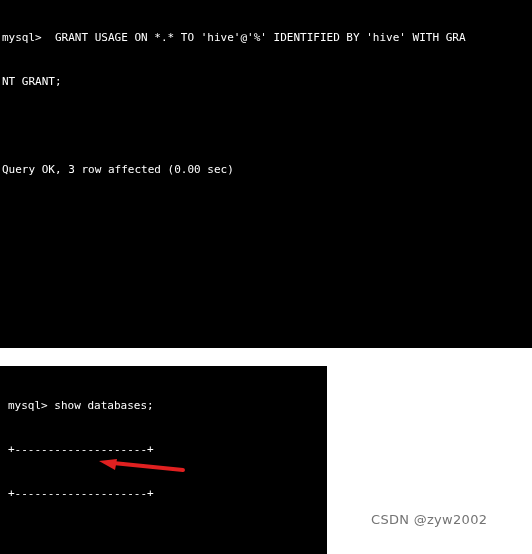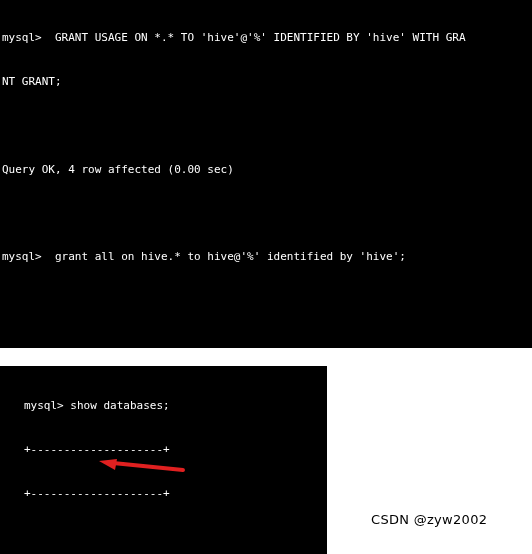--- a/index.html
+++ b/index.html
@@ -30,42 +30,42 @@
     width: 532px;
     height: 348px;
     padding: 2px 2px 8px 2px;
   }
   #term-bottom {
     position: absolute;
     left: 0;
     top: 366px;
     width: 327px;
     height: 188px;
-    padding: 4px 2px 0 24px;
+    padding: 4px 2px 0 8px;
   }
   .line {
     white-space: pre;
     min-height: 14.6px;
   }
   .blank {
     height: 14.6px;
   }
   .arrow-wrap {
     position: absolute;
     left: 95px;
     top: 457px;
     width: 92px;
     height: 18px;
     pointer-events: none;
   }
   .watermark {
     position: absolute;
     left: 371px;
     top: 512px;
-    color: #000000;
+    color: #737373;
     font-family: "DejaVu Sans", "Liberation Sans", sans-serif;
     font-size: 13px;
     letter-spacing: 0.3px;
     white-space: nowrap;
   }
   .gap {
     position: absolute;
     left: 0;
     top: 348px;
     width: 532px;
@@ -81,23 +81,22 @@
     background: #ffffff;
   }
 </style>
 </head>
 <body>
 
 <div class="terminal" id="term-top">
   <div class="line">mysql&gt;  GRANT USAGE ON *.* TO 'hive'@'%' IDENTIFIED BY 'hive' WITH GRA</div>
   <div class="line">NT GRANT;</div>
   <div class="line blank"></div>
-  <div class="line">Query OK, 4 row affected (0.00 sec)</div>
+  <div class="line">Query OK, 3 row affected (0.00 sec)</div>
   <div class="line blank"></div>
-  <div class="line">mysql&gt;  grant all on hive.* to hive@'%' identified by 'hive';</div>
   
   
   
   
   
   
   
   
   
   

